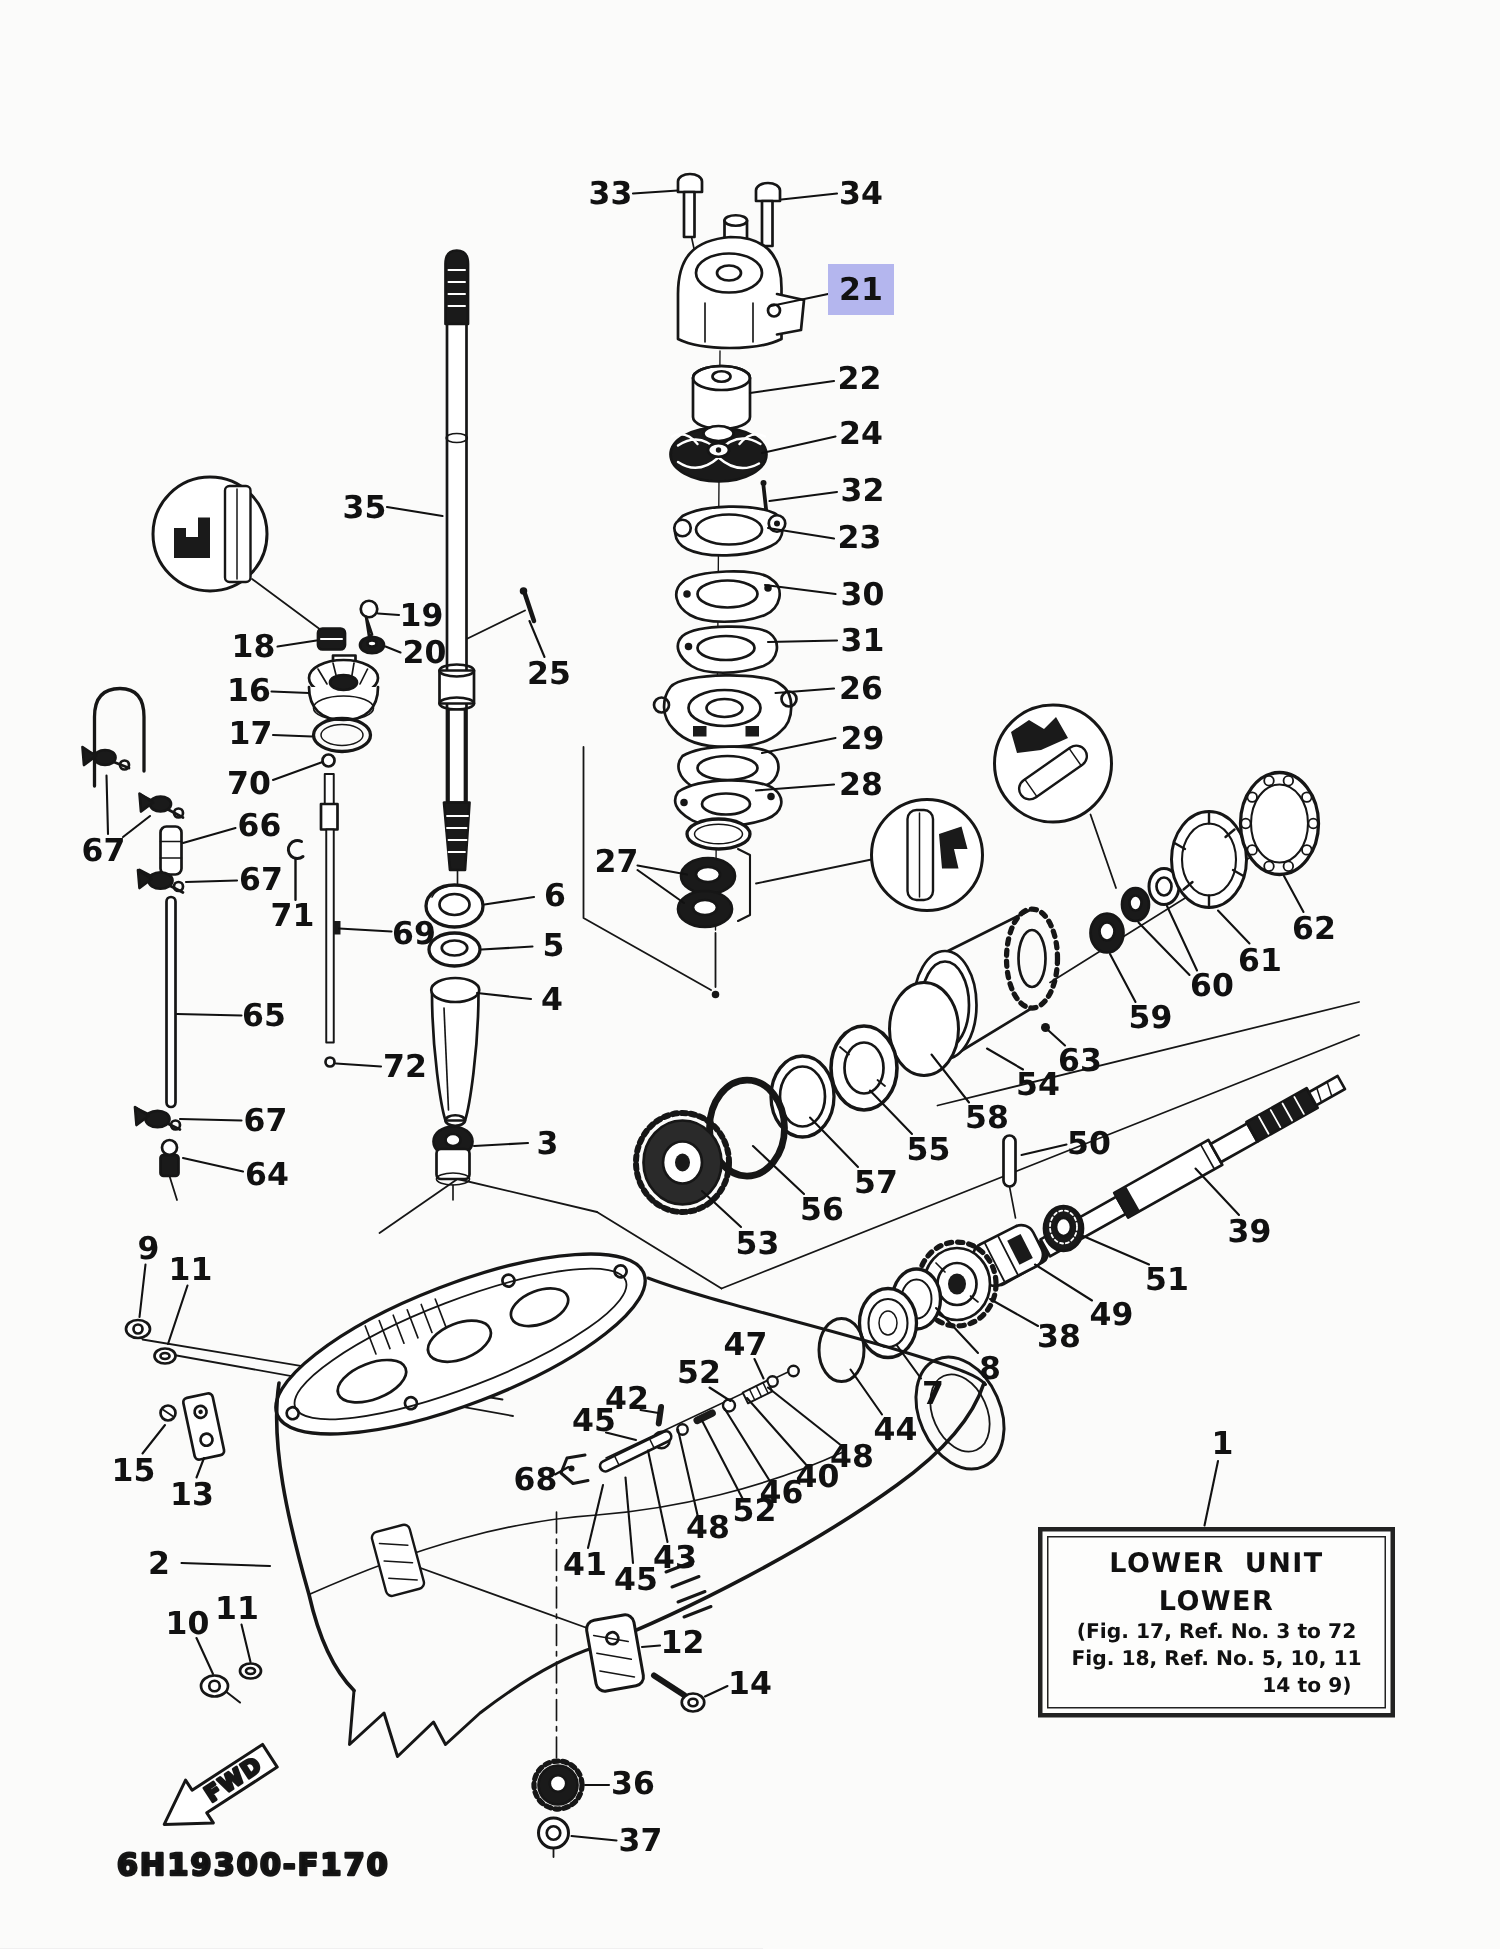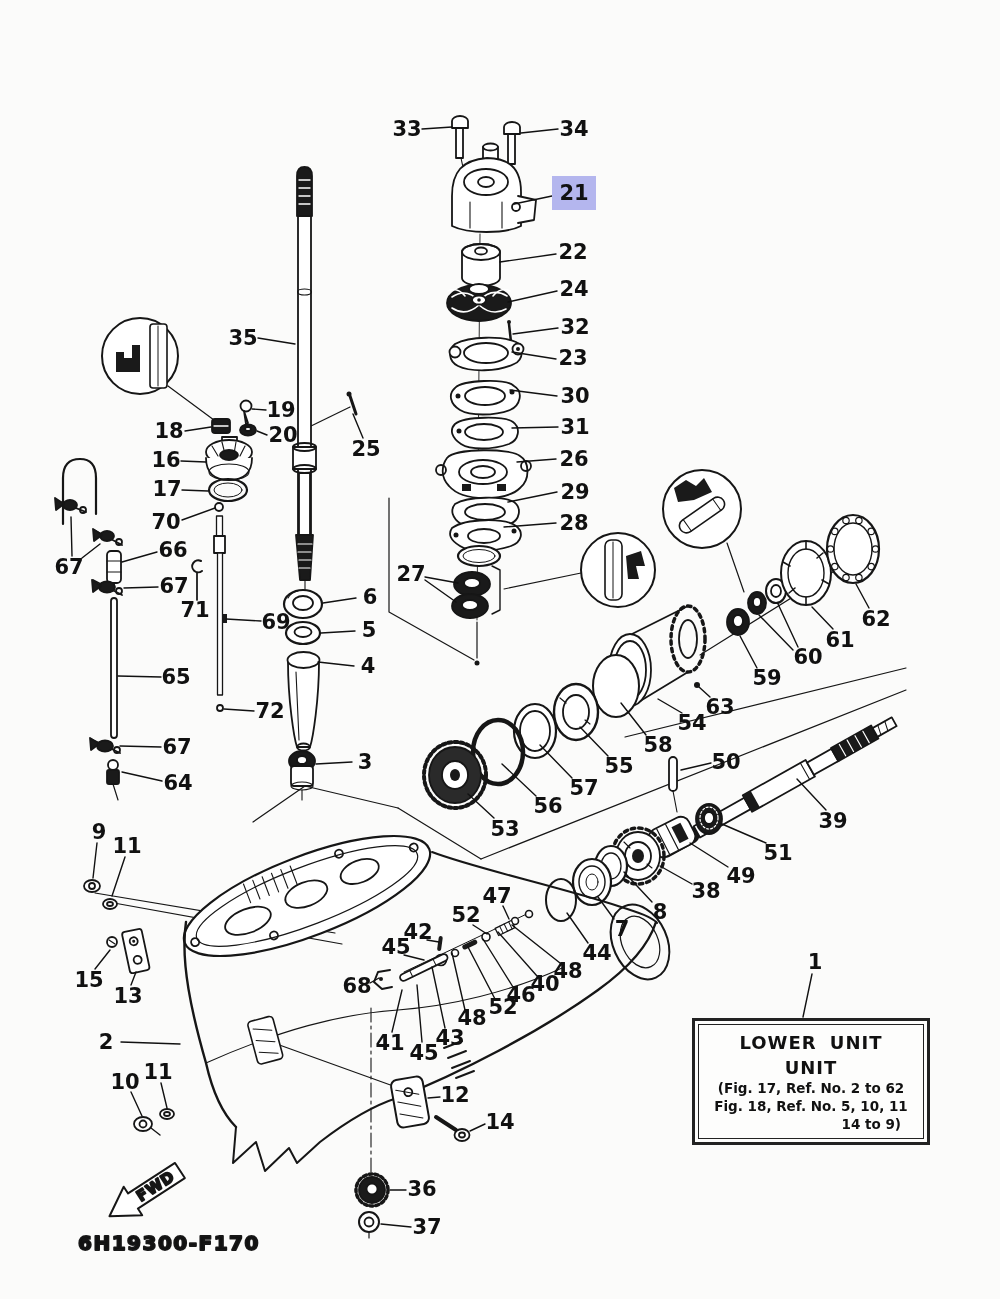--- a/index.html
+++ b/index.html
@@ -733,19 +733,19 @@
         <text x="427" y="1227" class="lbl" text-anchor="middle" dominant-baseline="central" stroke="none">37</text>
         <line x1="812" y1="974" x2="803" y2="1017" stroke="#111" stroke-width="1.4"></line>
         <text x="815" y="962" class="lbl" text-anchor="middle" dominant-baseline="central" stroke="none">1</text>
       </g>
 </svg>
 
 
 <div id="info-box">
   <div class="inner">
     <div class="t1">LOWER UNIT</div>
-    <div class="t2">UNIT</div>
-    <div class="n">(Fig. 17, Ref. No. 2 to 62</div>
+    <div class="t2">LOWER</div>
+    <div class="n">(Fig. 17, Ref. No. 3 to 72</div>
     <div class="n">Fig. 18, Ref. No. 5, 10, 11</div>
     <div class="n last">14 to 9)</div>
   </div>
 </div>
 </div>
 
 </body></html>

